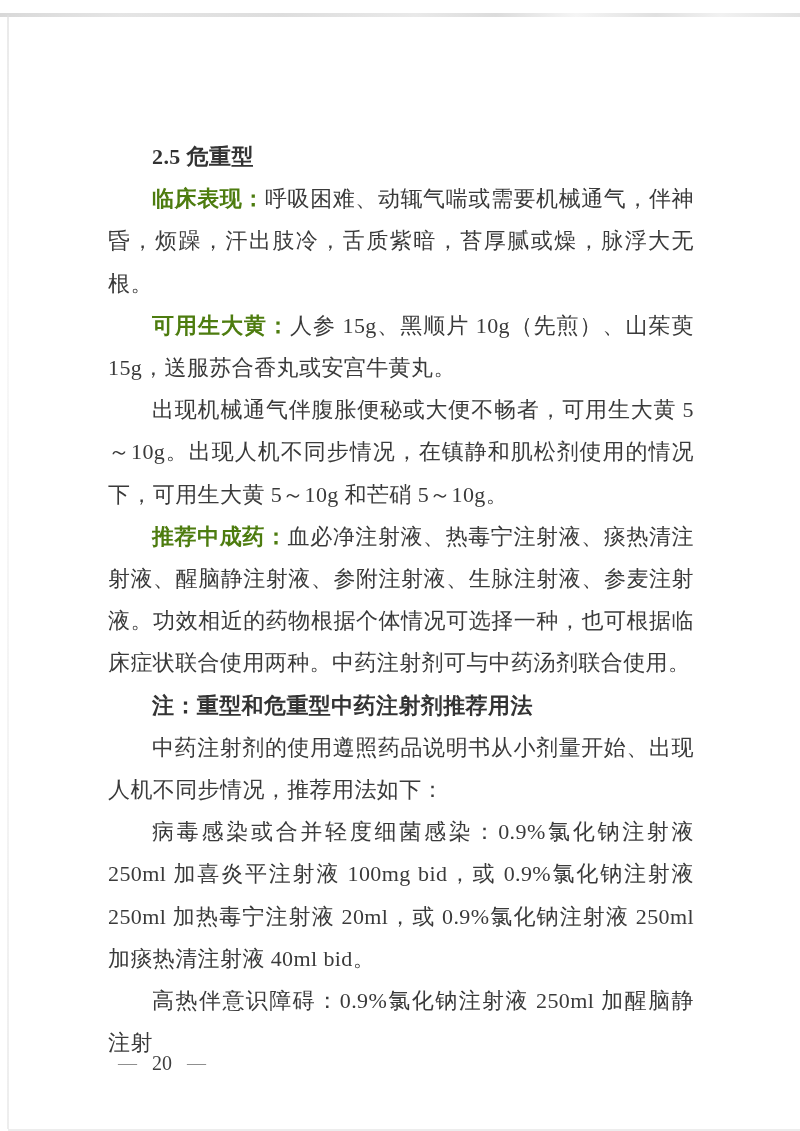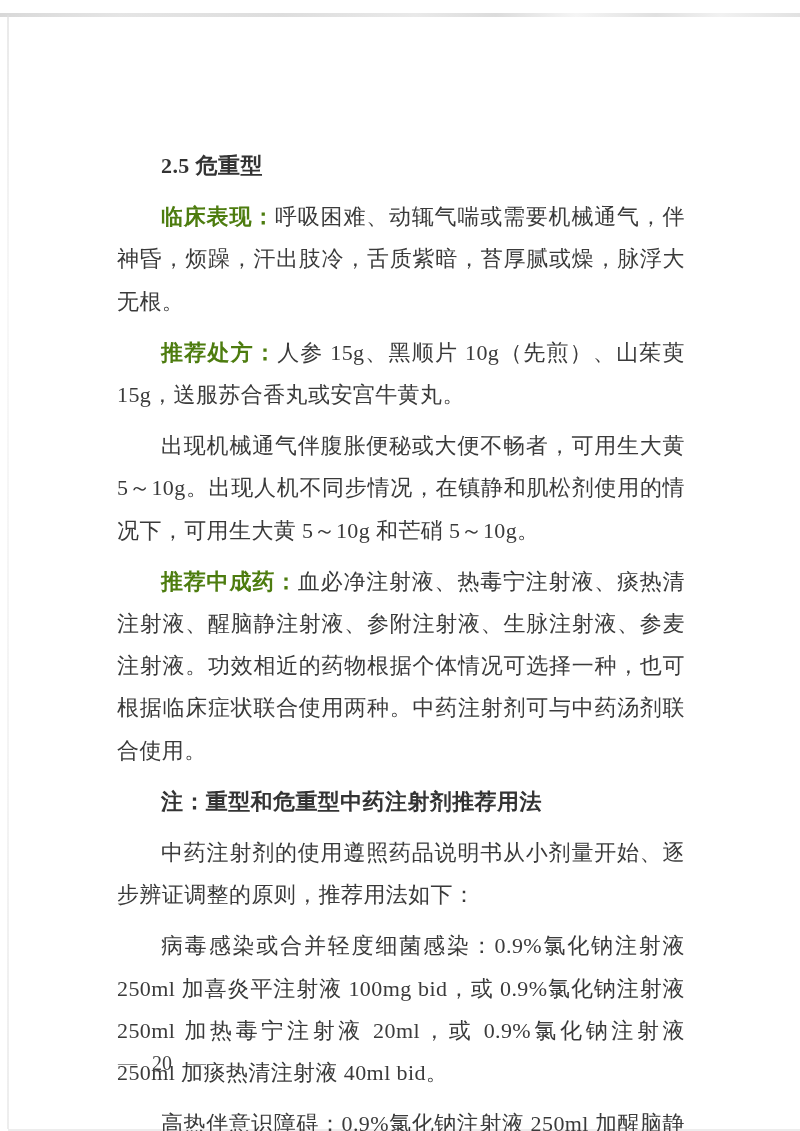--- a/index.html
+++ b/index.html
@@ -49,21 +49,21 @@
     position: absolute;
     left: 108px;
     top: 136px;
     width: 586px;
     font-size: 22px;
     line-height: 42.2px;
     text-align: justify;
     letter-spacing: 0.4px;
   }
   .doc-content p {
-    margin: 9px;
+    margin: 0;
     text-indent: 2em;
   }
   .heading {
     font-weight: bold;
     color: #333333;
     text-align: left;
   }
   .lead {
     font-weight: bold;
     color: #4d7c0f;
@@ -94,35 +94,35 @@
 <div class="doc-content">
 
   <p class="heading">2.5 危重型</p>
 
 
   <p>
     <span class="lead">临床表现：</span><span>呼吸困难、动辄气喘或需要机械通气，伴神昏，烦躁，汗出肢冷，舌质紫暗，苔厚腻或燥，脉浮大无根。</span>
   </p>
 
   <p>
-    <span class="lead">推荐处方：</span><span>人参 15g、黑顺片 10g（先煎）、山茱萸 15g，送服苏合香丸或安宫牛黄丸。</span>
+    <span class="lead">可用生大黄：</span><span>人参 15g、黑顺片 10g（先煎）、山茱萸 15g，送服苏合香丸或安宫牛黄丸。</span>
   </p>
 
   <p>
     <span>出现机械通气伴腹胀便秘或大便不畅者，可用生大黄 5～10g。出现人机不同步情况，在镇静和肌松剂使用的情况下，可用生大黄 5～10g 和芒硝 5～10g。</span>
   </p>
 
   <p>
     <span class="lead">推荐中成药：</span><span>血必净注射液、热毒宁注射液、痰热清注射液、醒脑静注射液、参附注射液、生脉注射液、参麦注射液。功效相近的药物根据个体情况可选择一种，也可根据临床症状联合使用两种。中药注射剂可与中药汤剂联合使用。</span>
   </p>
 
   <p class="heading">注：重型和危重型中药注射剂推荐用法</p>
 
   <p>
-    <span>中药注射剂的使用遵照药品说明书从小剂量开始、逐步辨证调整的原则，推荐用法如下：</span>
+    <span>中药注射剂的使用遵照药品说明书从小剂量开始、出现人机不同步情况，推荐用法如下：</span>
   </p>
 
   <p>
     <span>病毒感染或合并轻度细菌感染：0.9%氯化钠注射液 250ml 加喜炎平注射液 100mg bid，或 0.9%氯化钠注射液 250ml 加热毒宁注射液 20ml，或 0.9%氯化钠注射液 250ml 加痰热清注射液 40ml bid。</span>
   </p>
 
   <p>
     <span>高热伴意识障碍：0.9%氯化钠注射液 250ml 加醒脑静注射</span>
   </p>
 

